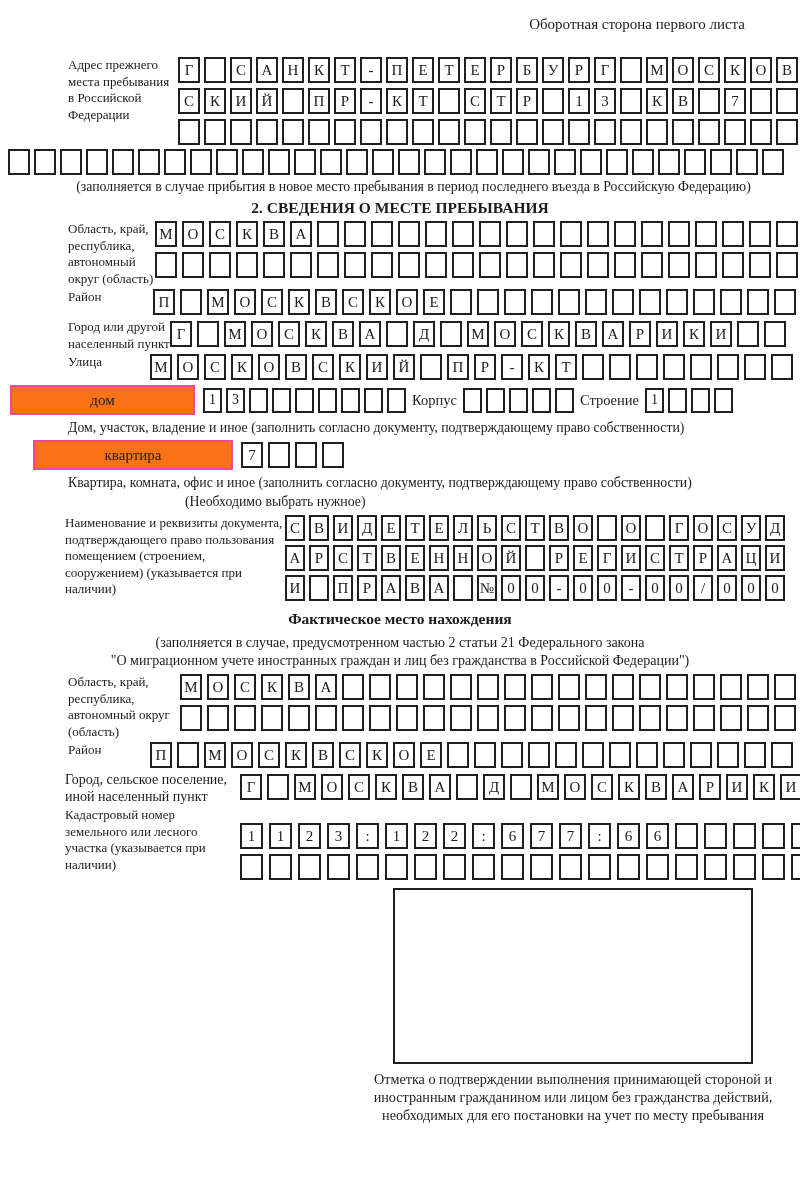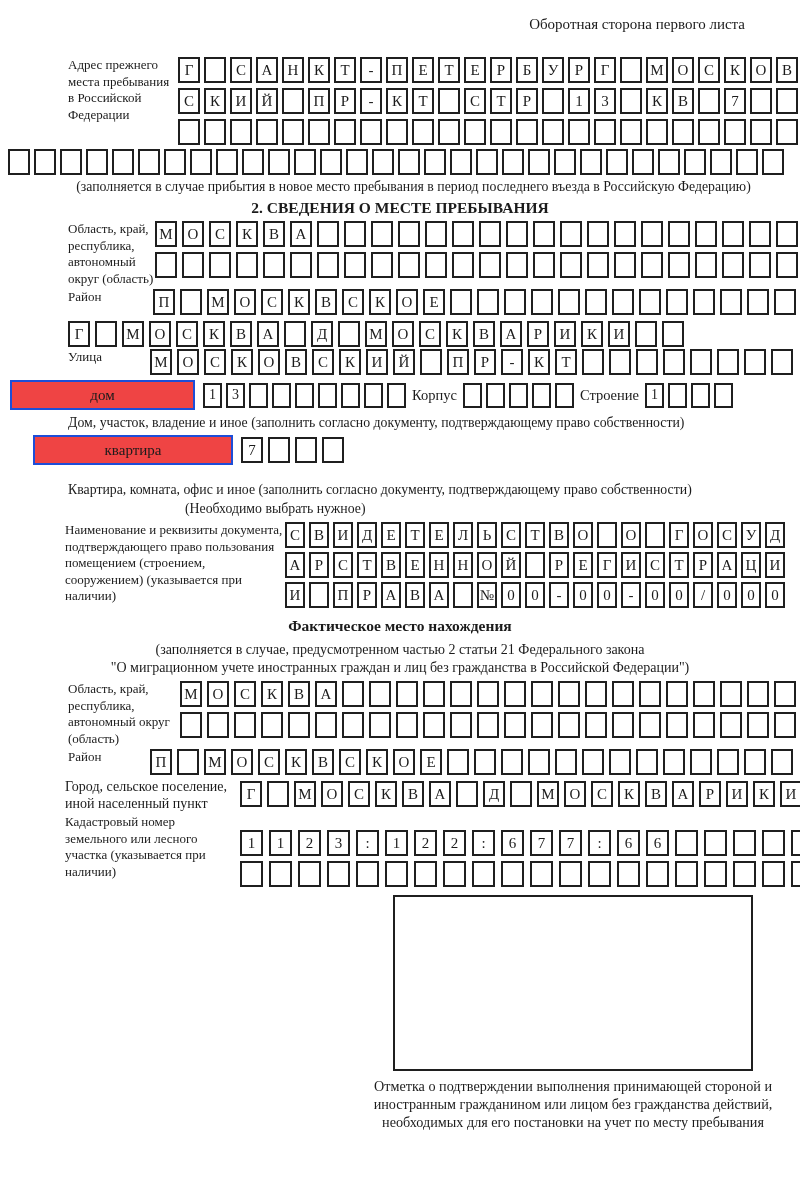--- a/index.html
+++ b/index.html
@@ -13,22 +13,22 @@
         font-family:"Liberation Serif",serif;font-size:15px;background:#fff;}
   .g4{gap:4px;} .g5{gap:5px;} .g6{gap:6px;}
   .w19 .cbox{width:19px;height:25px;font-size:14px;}
   .w20 .cbox{width:20px;}
   .w23 .cbox{width:23px;}
   .stack{display:flex;flex-direction:column;gap:5px;}
   
   .frow{display:flex;align-items:flex-start;}
   .flabel{flex:0 0 auto;font-size:13px;line-height:16.5px;}
   .inline-lbl{font-size:14.5px;padding:0 6px;line-height:25px;white-space:nowrap;font-family:Liberation Serif, serif;}
-  .named-rect{box-sizing:border-box;height:30px;border:2px solid #1d4ed8;display:flex;
-        align-items:center;justify-content:center;font-size:15px;background:#ef4444;}
+  .named-rect{box-sizing:border-box;height:30px;border:2px solid #ec4899;display:flex;
+        align-items:center;justify-content:center;font-size:15px;background:#f97316;}
   .cap{font-size:13.8px;line-height:17px;}
   .cap-center{text-align:center;padding-left:27px;}
   .sec-title{text-align:center;font-weight:bold;font-size:15.5px;line-height:19px;}
   .note-center{text-align:center;font-size:14px;line-height:18px;}
   .resrow{display:flex;align-items:center;margin:6px 0 0 65px;font-size:14.5px;}
   .chk{box-sizing:border-box;width:18px;height:23px;border:2px solid #1f1f1f;display:inline-flex;
         align-items:center;justify-content:center;font-size:15px;}
   .stampbox{box-sizing:border-box;width:360px;height:176px;border:2px solid #1f1f1f;background:#fff;}
   .stampcap{width:430px;margin:6px 0 0 -35px;text-align:center;font-size:14.2px;line-height:18px;}
 </style>
@@ -240,20 +240,21 @@
         <span class="cbox"></span>
         <span class="cbox"></span>
         <span class="cbox"></span>
         <span class="cbox"></span>
         <span class="cbox"></span>
         <span class="cbox"></span>
       </div>
   </div>
 
   <div class="frow" style="margin:4px 0 0 68px">
+    <div class="flabel" style="width:102px">Город или другой населенный пункт</div>
     <div class="boxes g5" style="margin-top:2px">
         <span class="cbox">Г</span>
         <span class="cbox"></span>
         <span class="cbox">М</span>
         <span class="cbox">О</span>
         <span class="cbox">С</span>
         <span class="cbox">К</span>
         <span class="cbox">В</span>
         <span class="cbox">А</span>
         <span class="cbox"></span>
@@ -328,21 +329,21 @@
     <div class="inline-lbl">Строение</div>
     <div class="boxes g4 w19">
         <span class="cbox">1</span>
         <span class="cbox"></span>
         <span class="cbox"></span>
         <span class="cbox"></span>
       </div>
   </div>
   <div class="cap" style="margin:4px 0 0 68px">Дом, участок, владение и иное (заполнить согласно документу, подтверждающему право собственности)</div>
 
-  <div class="frow" style="margin:4px 0 16px 33px;align-items:center">
+  <div class="frow" style="margin:4px 0 4px 33px;align-items:center">
     <div class="named-rect" style="width:200px">квартира</div>
     <div class="boxes g5" style="margin-left:8px">
         <span class="cbox">7</span>
         <span class="cbox"></span>
         <span class="cbox"></span>
         <span class="cbox"></span>
       </div>
   </div>
   <div class="cap" style="margin:4px 0 0 68px">Квартира, комната, офис и иное (заполнить согласно документу, подтверждающему право собственности)</div>
 

